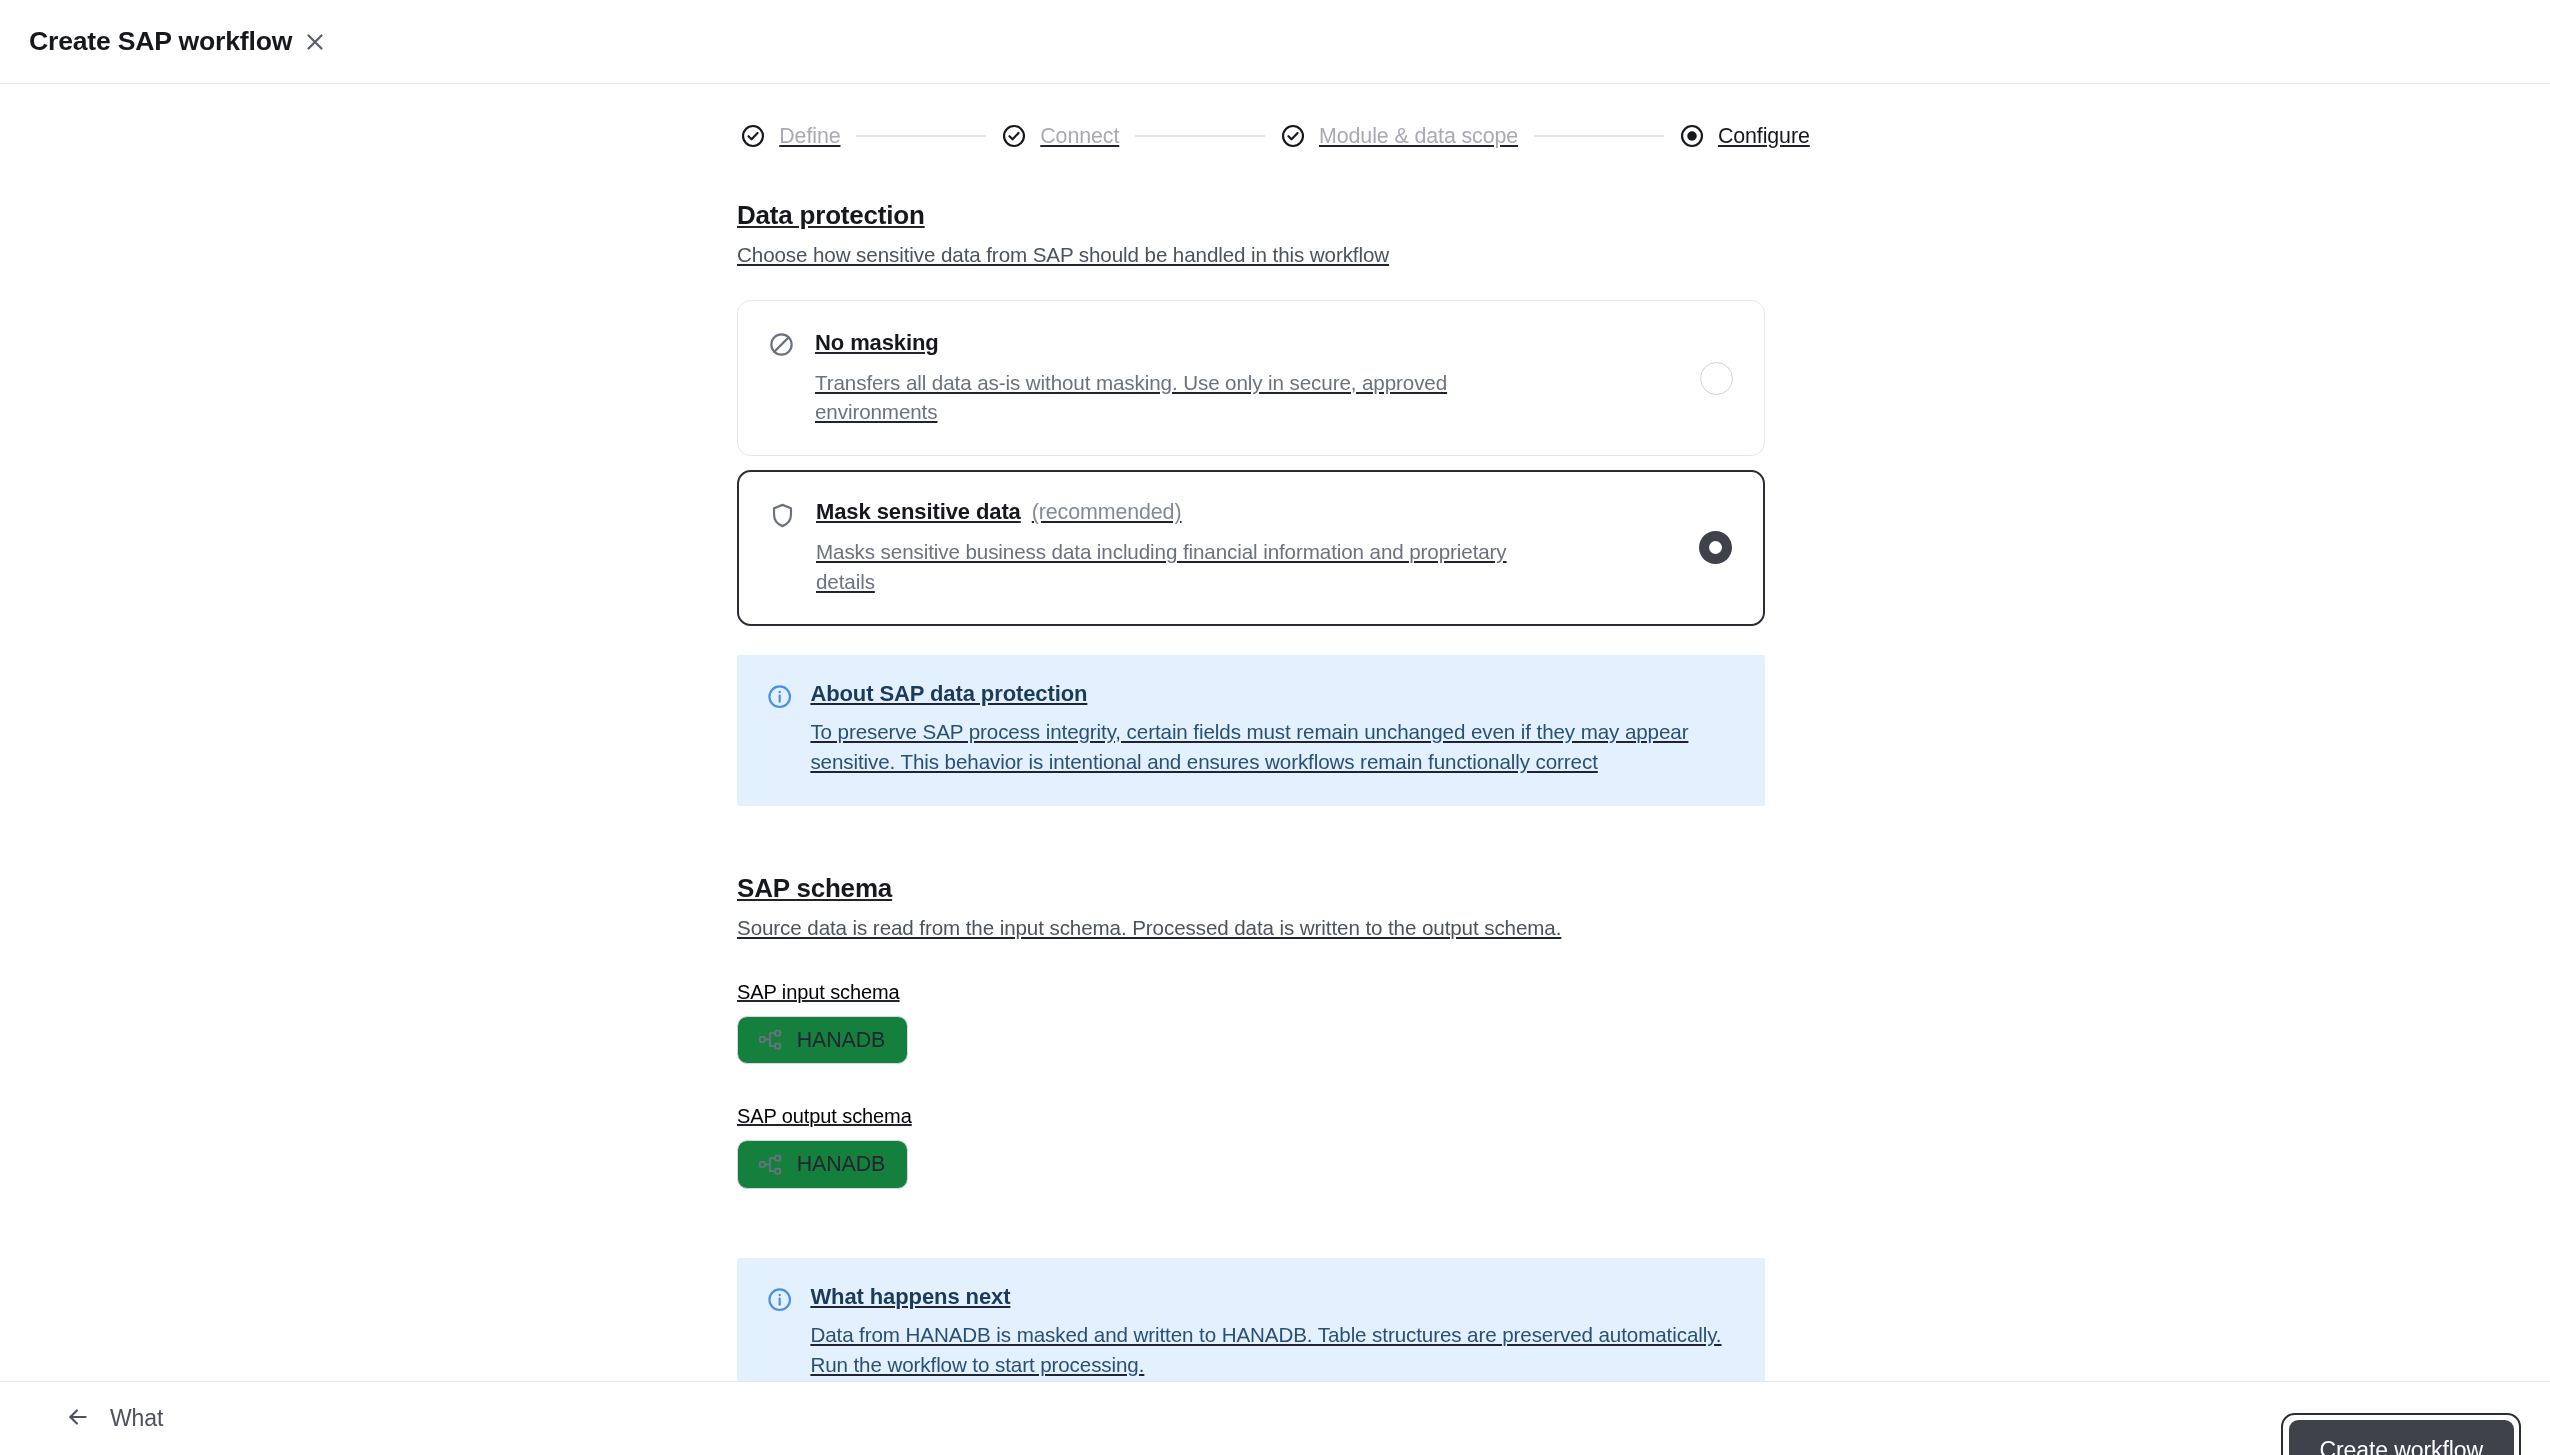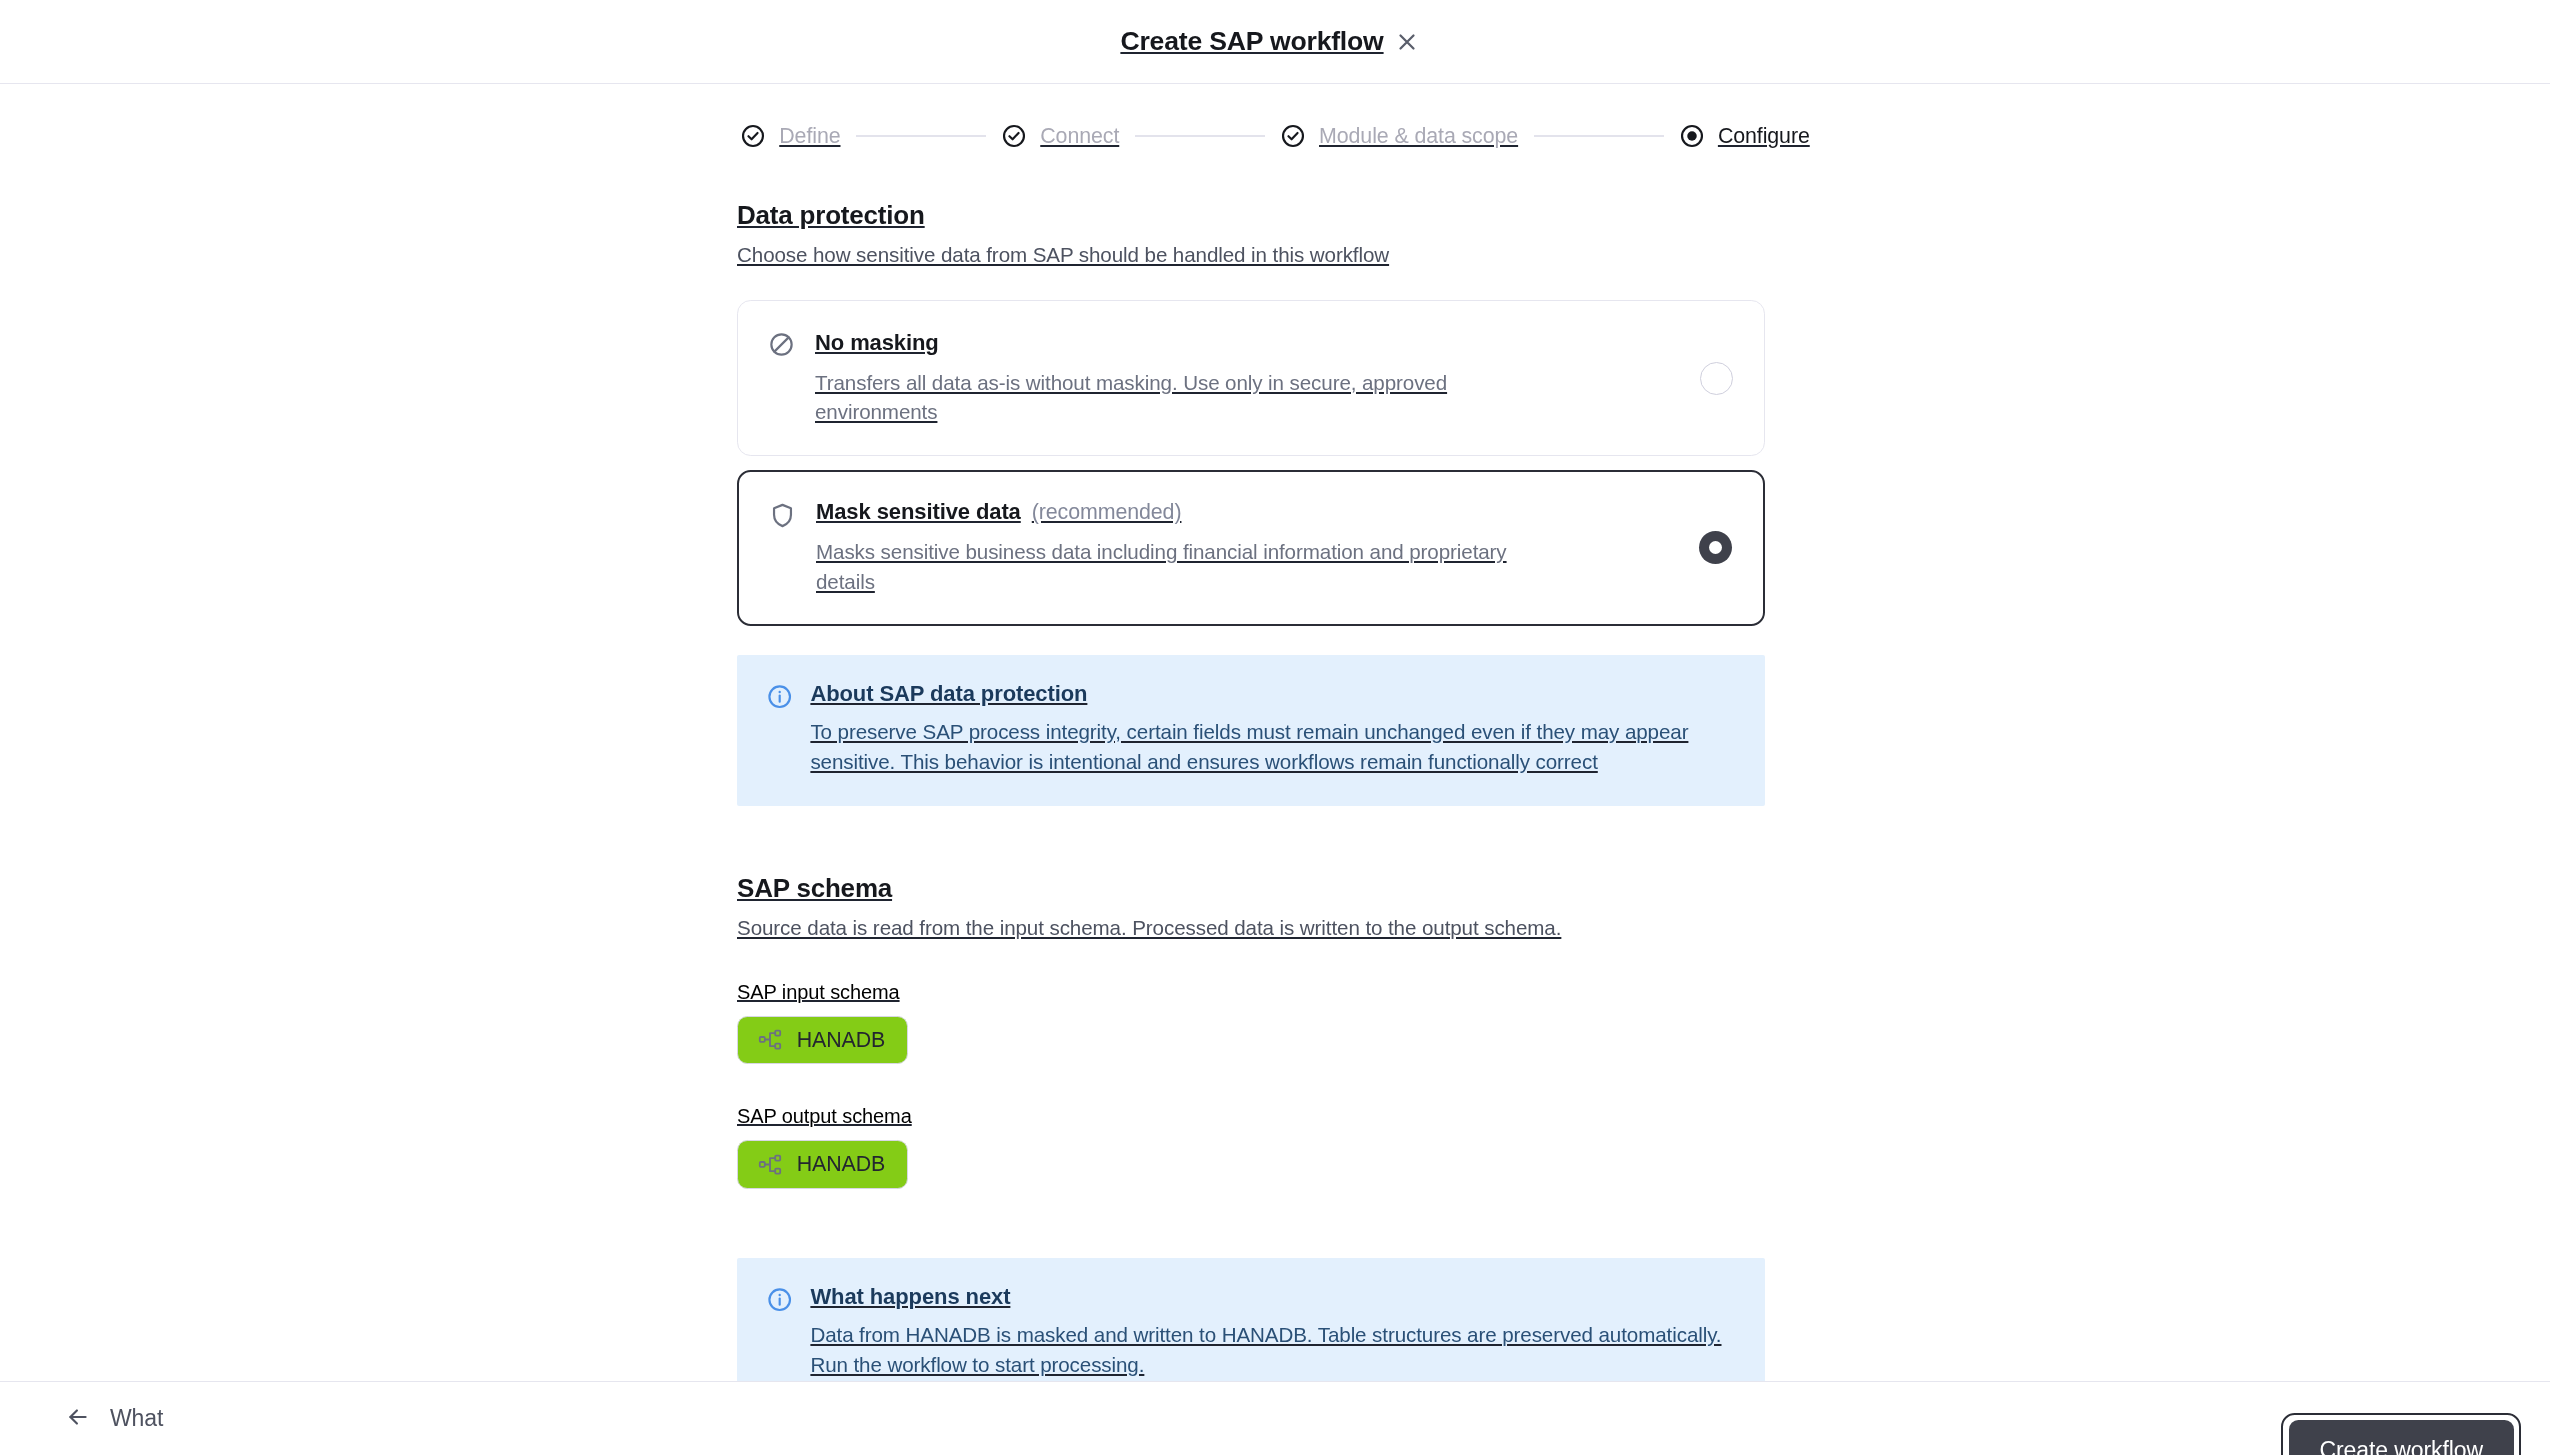--- a/index.html
+++ b/index.html
@@ -9,24 +9,23 @@
     font-family: "Liberation Sans", sans-serif;
     color: #1f2430;
     overflow: hidden;
   }
   .screen { position: relative; width: 2550px; height: 1455px; display: flex; flex-direction: column; }
 
   
   .header {
     height: 84px; flex: 0 0 84px;
     border-bottom: 1.7px solid #e6e6ef;
-    display: flex; align-items: center; justify-content: center;
+    display: flex; align-items: center; justify-content: flex-start;
     padding: 0 29px 0 29px;
     background: #fff;
-    text-decoration: underline;
   }
   .header-title { font-size: 26.6px; font-weight: 700; letter-spacing: -0.2px; color: #16181d; }
   .close-btn {
     width: 46px; height: 46px; display: flex; align-items: center; justify-content: center;
     border-radius: 6.9px; background: transparent; border: none; cursor: pointer;
   }
   .close-btn svg { display: block; }
 
   
   .body {
@@ -80,21 +79,21 @@
   }
   .callout-icon { flex: 0 0 27.4px; width: 27.4px; height: 27.4px; margin-top: 2.6px; }
   .callout-title { font-size: 22px; font-weight: 700; color: #1b3a5c; letter-spacing: -0.1px; }
   .callout-body { font-size: 20.6px; color: #2a5077; margin-top: 10.3px; line-height: 1.45; letter-spacing: -0.1px; }
 
   
   .schema-block { margin-top: 67px; }
   .field-label { font-size: 20px; color: #000000; margin-top: 41px; margin-bottom: 12px; letter-spacing: -0.1px; }
   .chip {
     display: inline-flex; align-items: center; gap: 13.7px;
-    border: 1.7px solid #d7d7e4; border-radius: 10.3px; background: #84cc16;
+    border: 1.7px solid #d7d7e4; border-radius: 10.3px; background: #15803d;
     padding: 10.3px 22px 10.3px 19px; cursor: pointer;
   }
   .chip-icon { width: 26px; height: 26px; flex: 0 0 26px; }
   .chip-text { font-size: 21.4px; color: #23262f; letter-spacing: -0.1px; }
 
   .next-callout { margin-top: 69px; }
 
   
   .footer {
     height: 74px; flex: 0 0 74px; border-top: 1.7px solid #e6e6ef;

